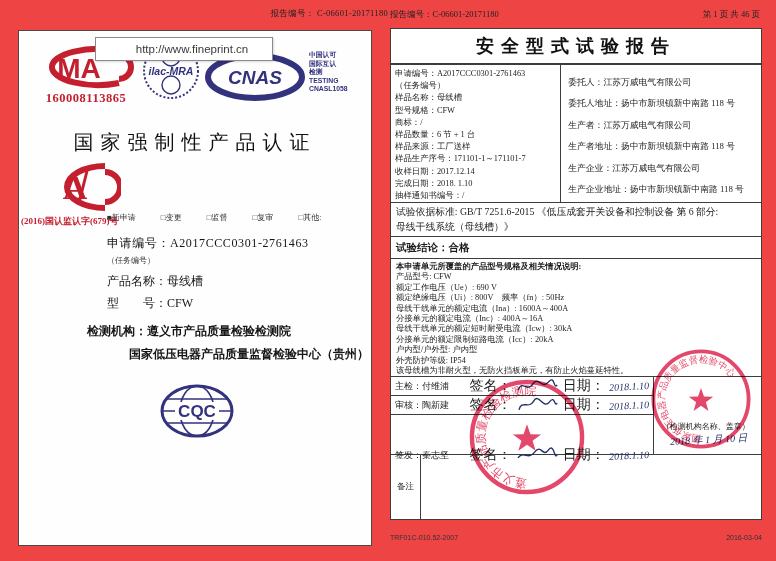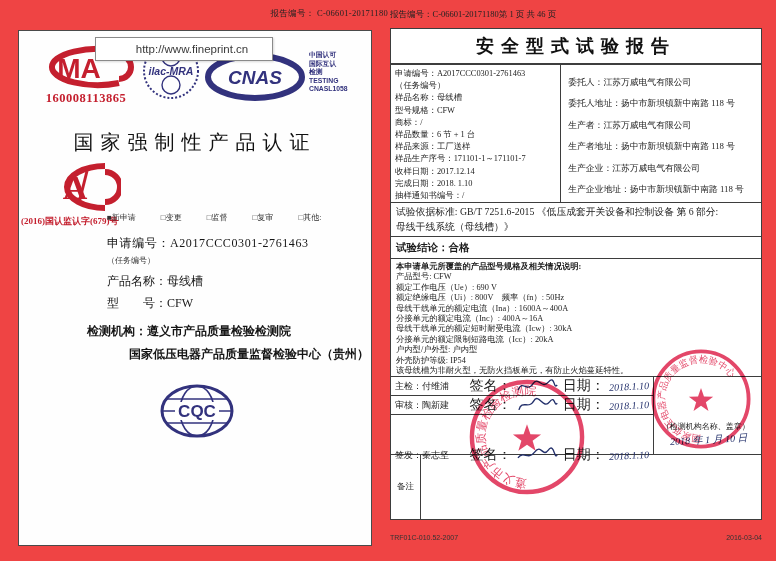--- a/index.html
+++ b/index.html
@@ -15,21 +15,21 @@
              font-size:11.5px;color:#3a3a3a;z-index:5;font-family:"Liberation Sans",sans-serif;padding-left:16px;}
   .logo-num{left:12px;top:60px;width:110px;text-align:center;font-size:12.5px;font-weight:bold;letter-spacing:.5px;}
   .cnas-side{left:290px;top:20px;font-size:6.8px;line-height:8.6px;font-weight:bold;font-family:"Liberation Sans",sans-serif;}
   .lp-heading{left:0;top:98px;width:100%;text-align:center;font-size:20px;letter-spacing:7px;color:#111;}
   .cal-caption{left:2px;top:184px;font-size:9px;font-weight:bold;}
   .lp-title{left:112px;top:140px;font-size:23px;letter-spacing:12px;color:#111;}
   .chk-row{left:88px;top:181px;font-size:8px;color:#333;display:flex;gap:25px;}
   .lp-line{font-size:12px;color:#151515;}
   .lp-small{font-size:8px;color:#333;}
   
-  .rp-head{left:390px;top:9px;width:370px;display:flex;font-size:8.5px;color:#222;}
+  .rp-head{left:390px;top:9px;width:370px;display:flex;justify-content:space-between;font-size:8.5px;color:#222;}
   .right-page{left:390px;top:28px;width:372px;height:492px;border:1.6px solid #3d3d3d;background:#fff;
               display:flex;flex-direction:column;box-sizing:border-box;}
   .rp-title{height:34px;border-bottom:2px solid #3d3d3d;display:flex;align-items:center;justify-content:center;
             font-size:18px;font-weight:bold;letter-spacing:7px;color:#111;}
   .rp-info{height:138px;border-bottom:1.4px solid #3d3d3d;display:flex;box-sizing:border-box;}
   .rp-info-l{width:46%;border-right:1px solid #3d3d3d;padding:3px 4px;box-sizing:border-box;}
   .rp-info-l div{font-size:8.4px;line-height:12.2px;white-space:nowrap;}
   .rp-info-r{flex:1;padding:7px 6px 0 7px;box-sizing:border-box;}
   .rp-info-r div{font-size:8.8px;line-height:21.4px;white-space:nowrap;}
   .rp-std{height:34px;border-bottom:1.4px solid #3d3d3d;padding:2px 5px;box-sizing:border-box;}

